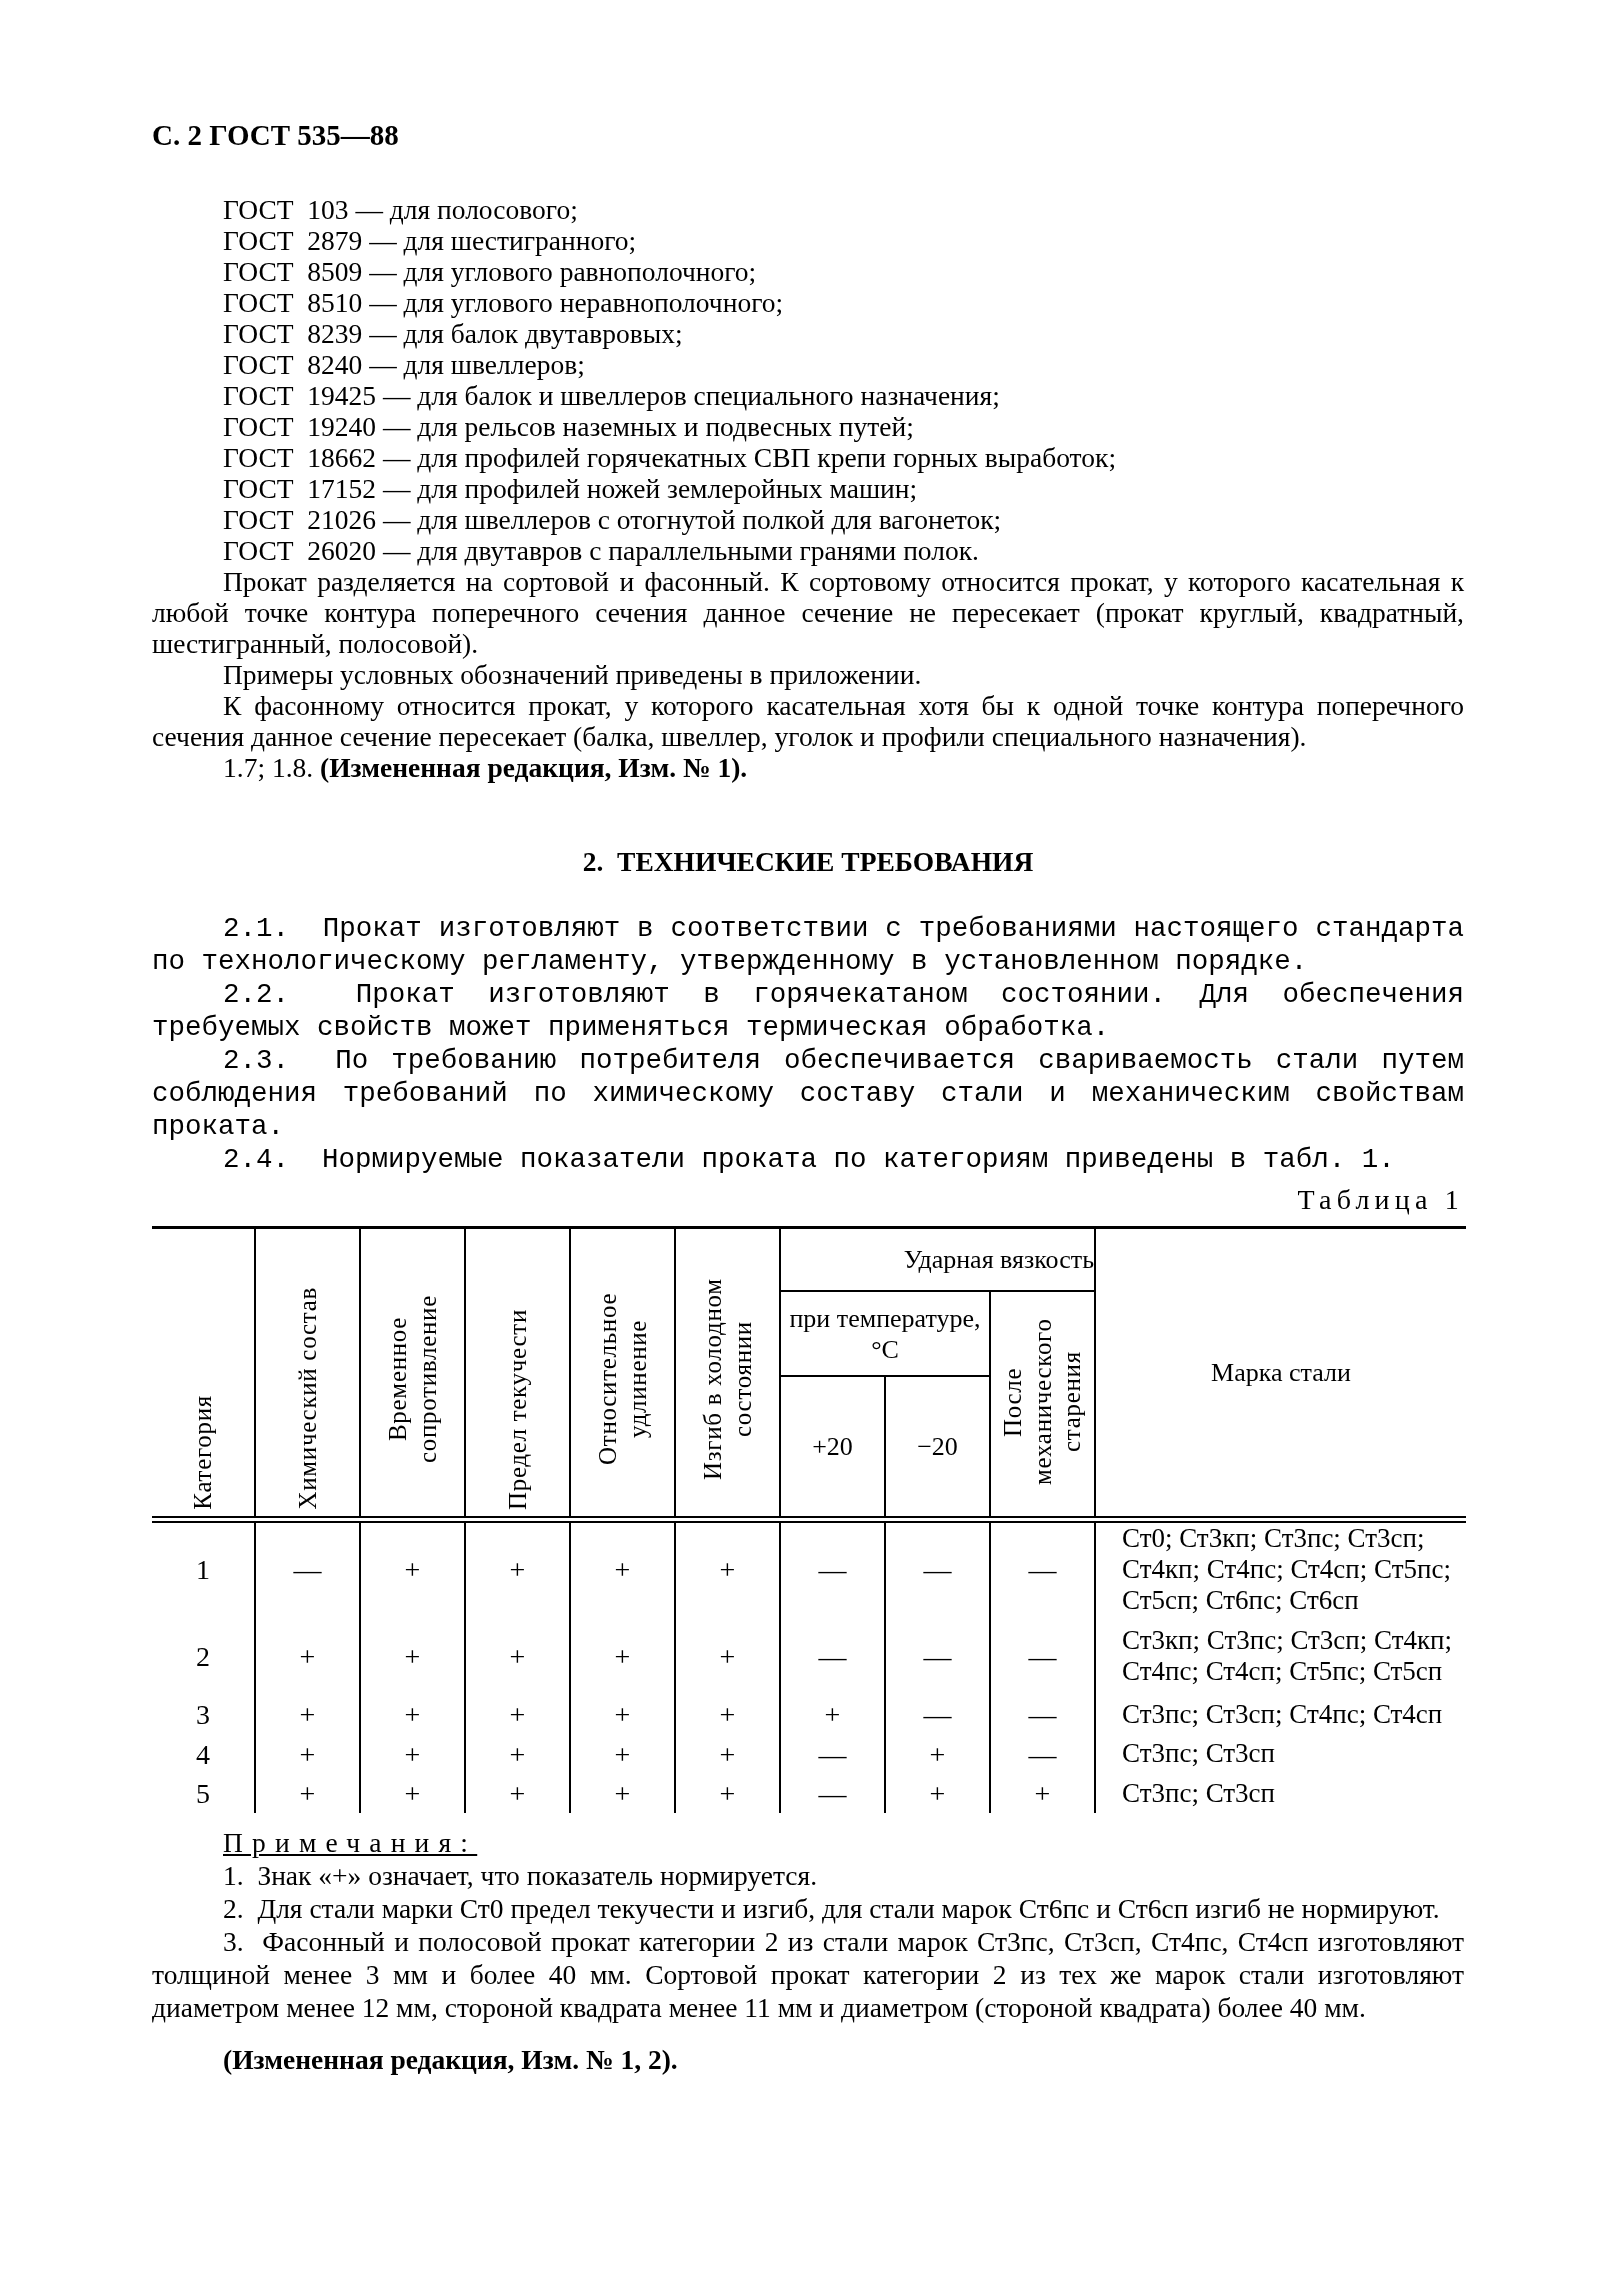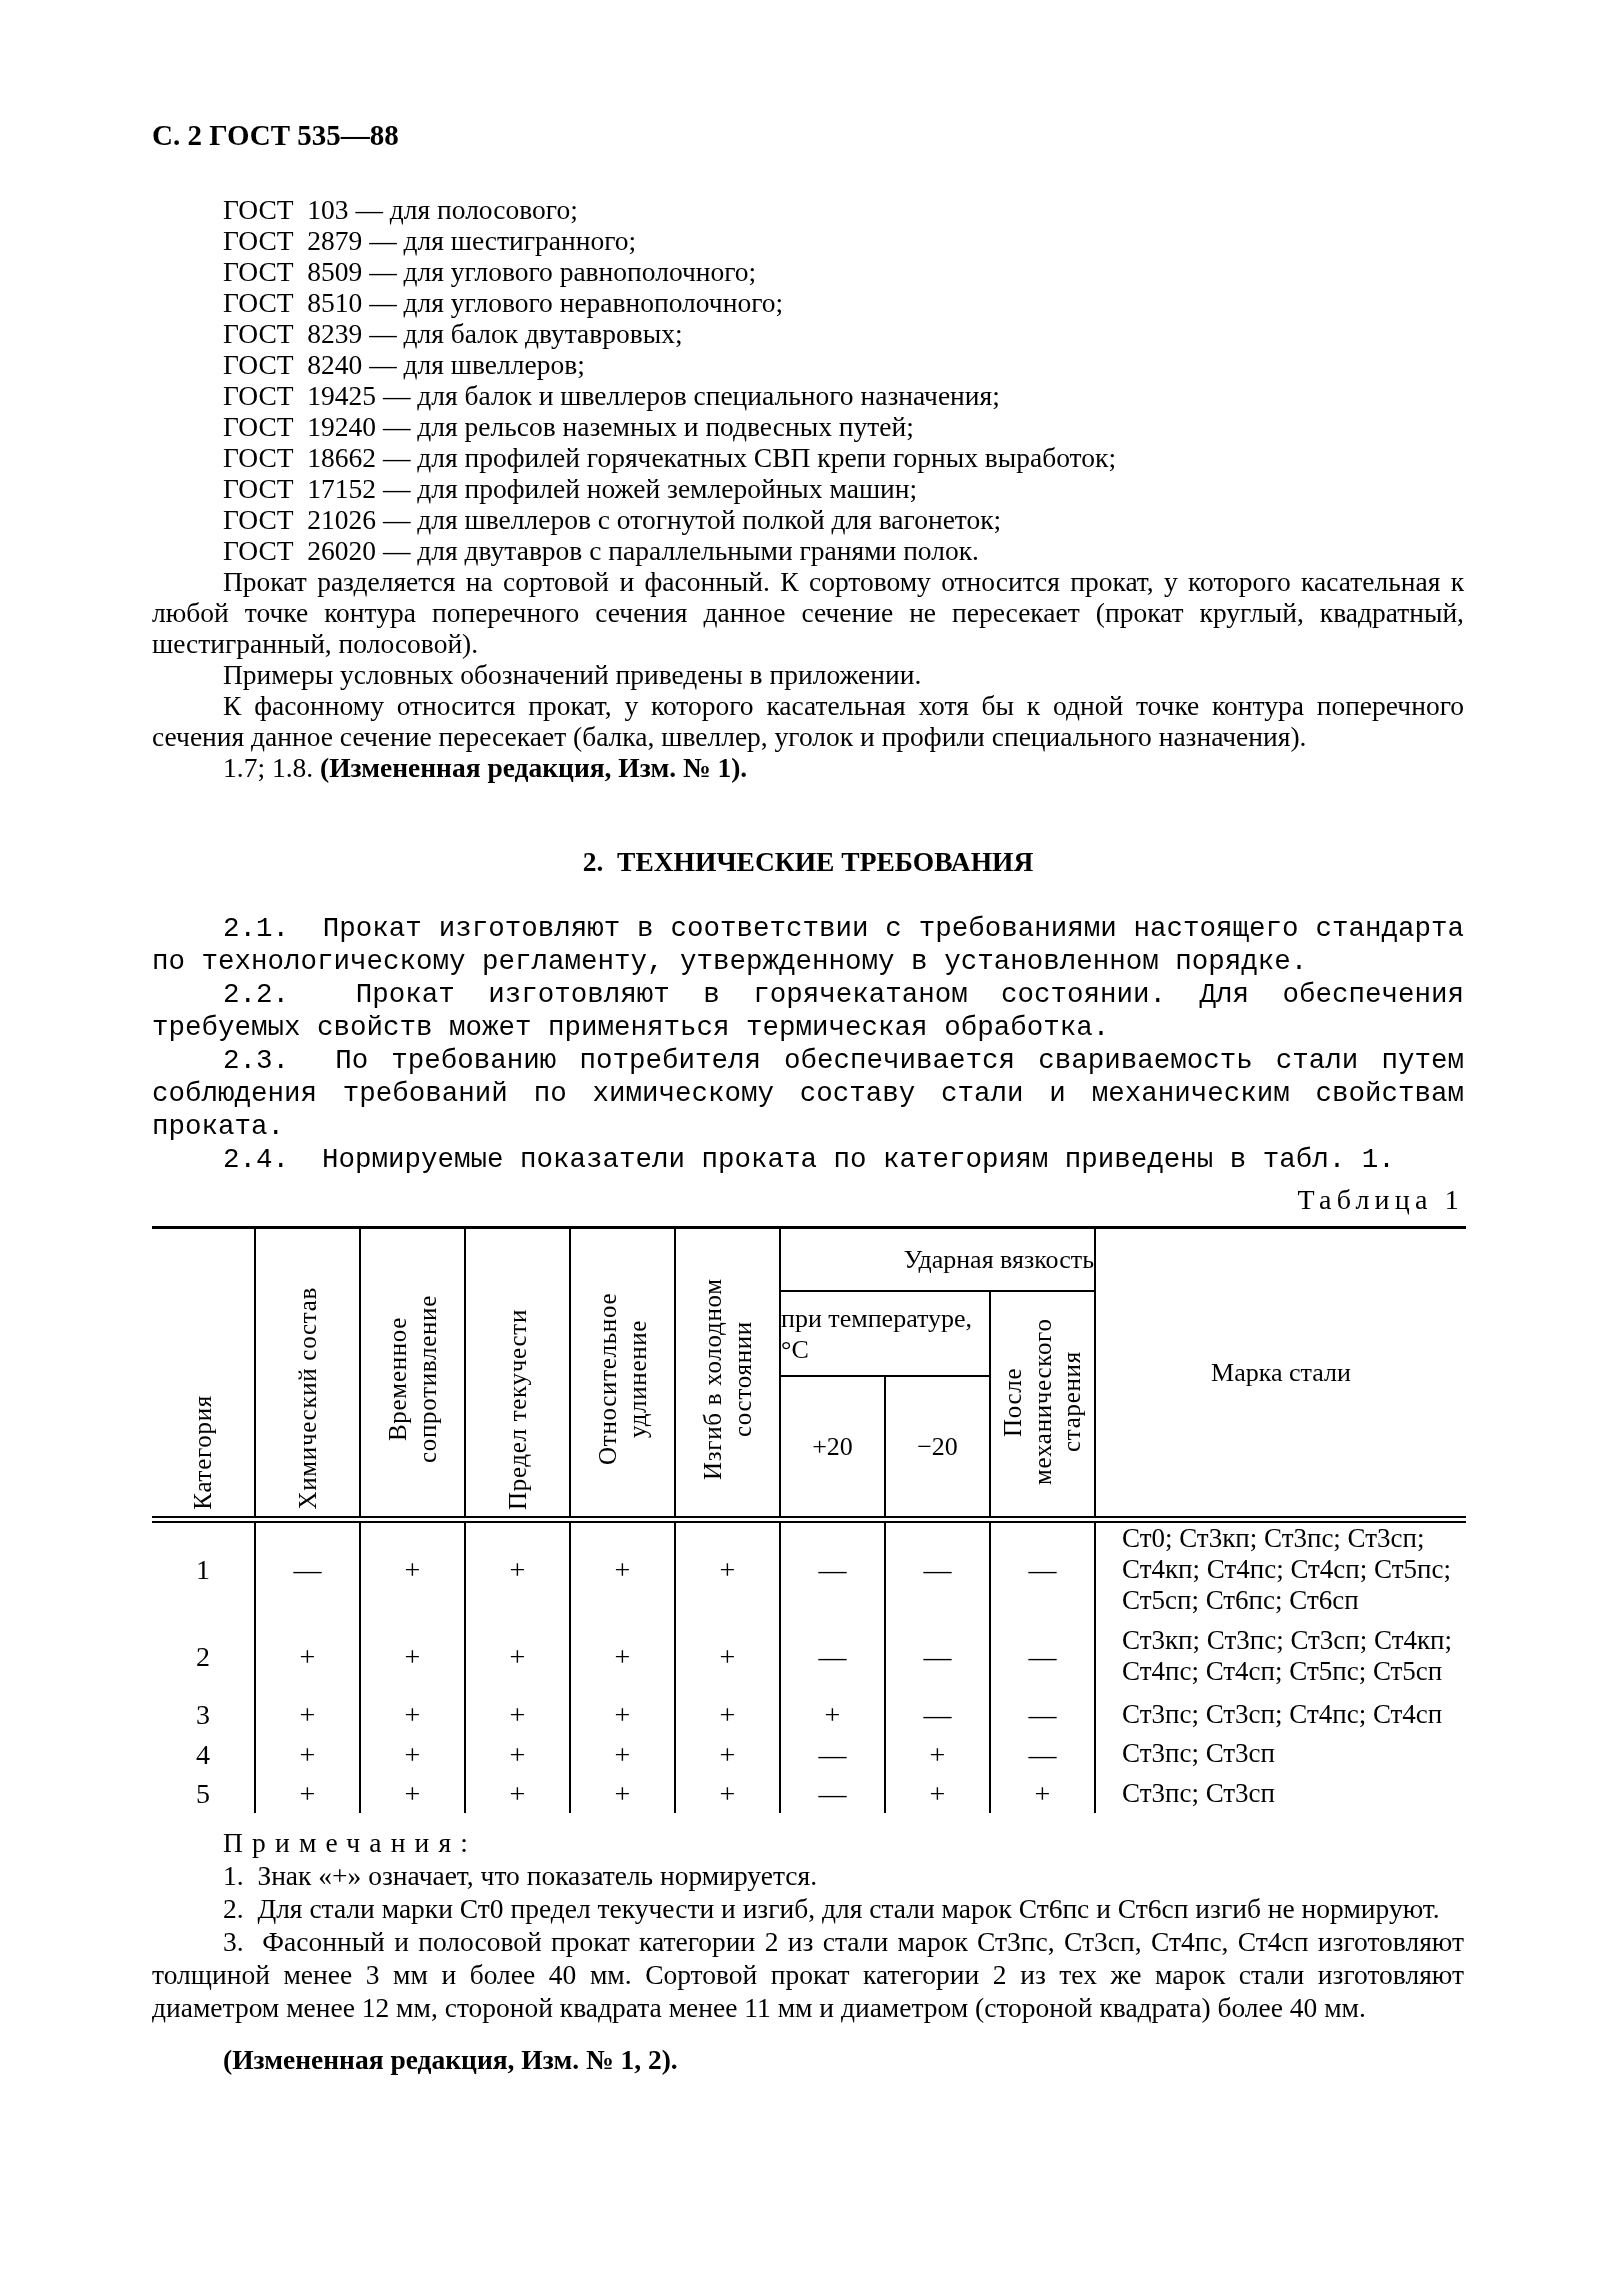--- a/index.html
+++ b/index.html
@@ -69,21 +69,21 @@
     line-height:1.18;
     letter-spacing:0.7px;
     white-space:normal;
   }
   .rot-sm{max-height:216px;}
   td.group-h{
     vertical-align:middle;text-align:right;
     font-size:26px;border-bottom:2px solid #000;
   }
   td.attemp{
-    vertical-align:middle;
+    vertical-align:middle;text-align:center;
     font-size:26px;line-height:1.2;
     border-bottom:2px solid #000;
     white-space:pre-line;
   }
   td.tcol{vertical-align:middle;text-align:center;font-size:26px;}
   td.grade-h{vertical-align:middle;text-align:center;font-size:26px;}
   tbody td{vertical-align:middle;text-align:center;font-size:28px;}
   tbody tr.first td{border-top:7.9px double #000;}
   tbody td.grade{
     text-align:left;
@@ -95,20 +95,21 @@
   tbody tr.h140{height:92px;}
   tbody tr.h120{height:79px;}
   tbody tr.h58{height:38px;}
   tbody tr.h62{height:41px;}
   .notes{margin-top:13px;}
   .notes-title{
     margin:0;
     text-indent:71px;
     letter-spacing:9.2px;
     line-height:33px;
+    text-decoration:underline;
   }
   .notes p.note-item{margin:0;text-align:justify;text-indent:71px;line-height:33px;}
   .final-amendment{
     margin:19.6px 0 0 0;
     text-indent:71px;
     font-weight:bold;
     line-height:33px;
   }
 </style>
 </head>

